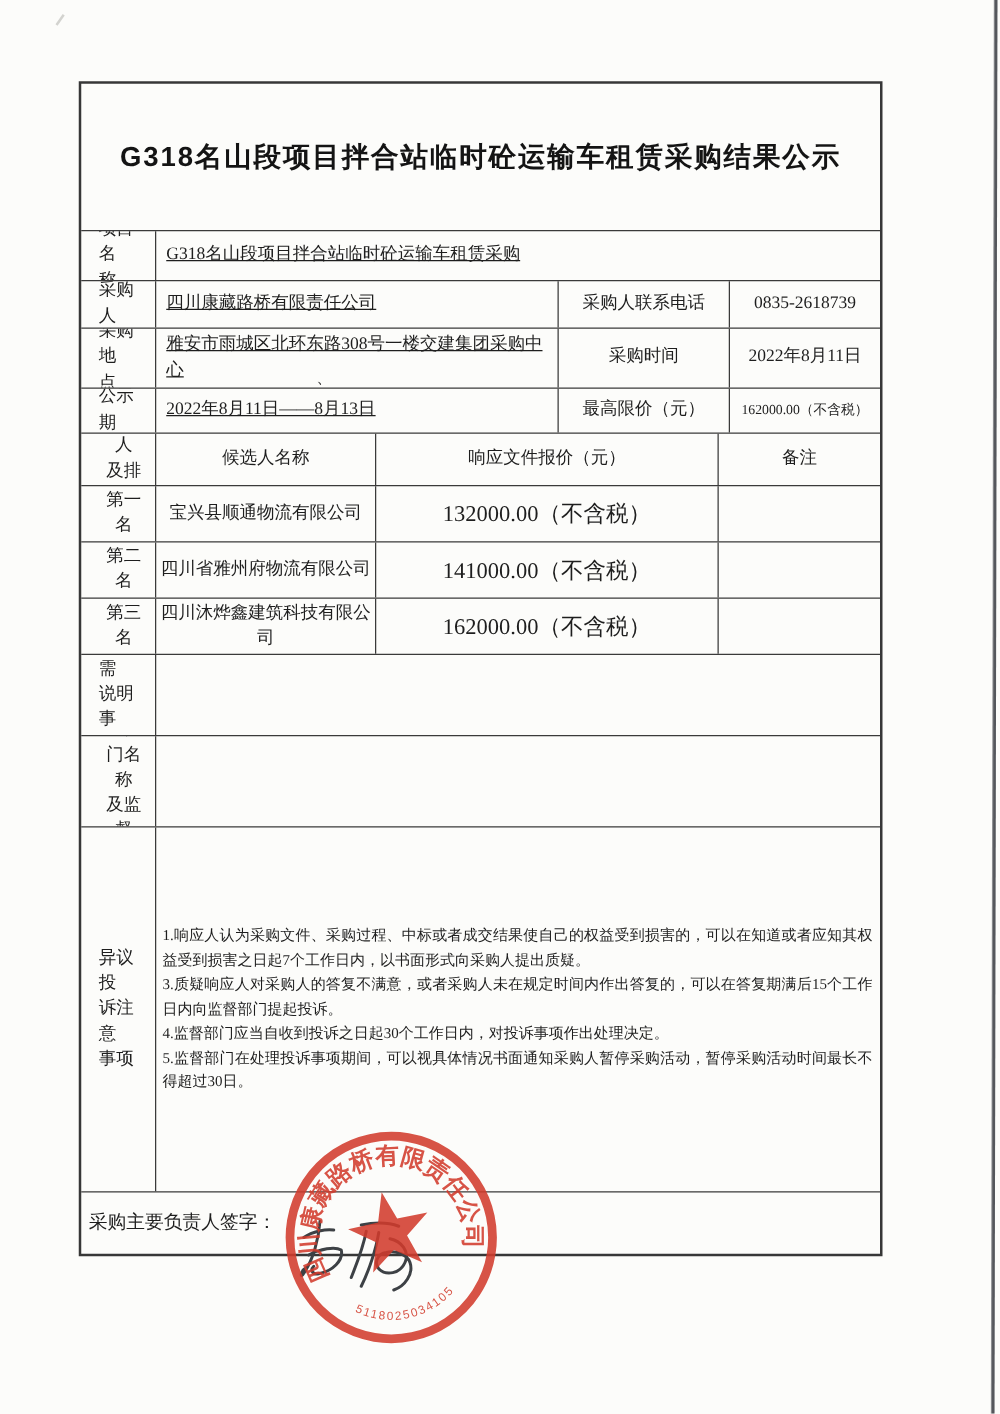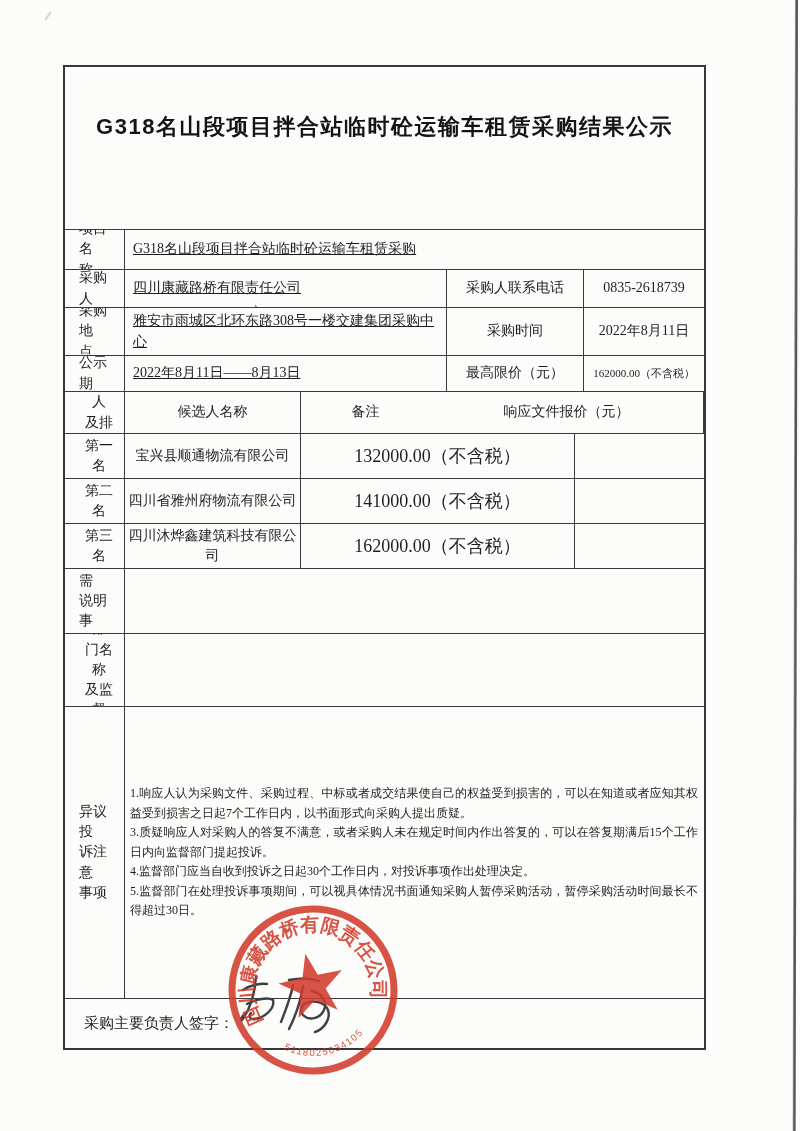--- a/index.html
+++ b/index.html
@@ -30,21 +30,21 @@
   .cell{
     border-right:1.5px solid #3a3a3a;box-sizing:border-box;
     display:flex;align-items:center;overflow:hidden;
     font-size:14px;line-height:1.45;
   }
   .cell.endc{border-right:none;}
   .lab{width:60px;flex:0 0 60px;padding:2px 5px 2px 14px;white-space:pre-line;}
   .ctr{justify-content:center;text-align:center;}
   .pad{padding:2px 8px;text-decoration:underline;}
   .title-row{height:117px;border-bottom:1.5px solid #3a3a3a;
-    display:flex;justify-content:center;margin-top:45px;}
+    display:flex;align-items:center;justify-content:center;}
   .title-text{
     font-family:"Liberation Sans","DejaVu Sans",sans-serif;
     font-weight:700;font-size:22px;letter-spacing:1.5px;color:#141414;
   }
   .h-project{height:40px;}
   .h-purchaser{height:38px;}
   .h-location{height:48px;}
   .h-period{height:36px;}
   .h-chead{height:42px;}
   .h-cand{height:45px;}
@@ -59,21 +59,21 @@
   .w-price{width:274px;flex:0 0 274px;}
   .w-remark{flex:1;}
   .small{font-size:11px;}
   .price-txt{font-size:18px;}
   .superv-right{flex:1;display:flex;flex-direction:column;}
   .superv-sub{flex:1;display:flex;align-items:center;justify-content:center;
     border-bottom:1.5px solid #3a3a3a;box-sizing:border-box;}
   .superv-sub.last{border-bottom:none;}
   .notice-body{padding:4px 6px 4px 5px;font-size:12px;line-height:19.5px;}
   .notice-body div{text-align:justify;}
-  .sign-cell{font-size:15px;padding-left:19px;}
+  .sign-cell{font-size:15px;padding-left:6px;}
   
   .stray-mark{position:absolute;left:253px;top:293px;font-size:13px;color:#2b2b2b;}
   
   .seal{position:absolute;left:222px;top:899px;width:182px;height:182px;
     transform:rotate(-12deg);opacity:.87;pointer-events:none;}
   .handsign{position:absolute;left:236px;top:972px;width:112px;height:64px;
     pointer-events:none;}
 </style>
 </head>
 <body>
@@ -112,22 +112,22 @@
     <div class="cell lab">公示期</div>
     <div class="cell w-val pad">2022年8月11日——8月13日</div>
     <div class="cell w-lab2 ctr">最高限价（元）</div>
     <div class="cell endc w-val2 ctr small">162000.00（不含税）</div>
   </div>
 
   <div class="row h-chead">
     <div class="cell lab ctr" style="white-space:pre-line">候选人
 及排序</div>
     <div class="cell w-name ctr">候选人名称</div>
+    <div class="cell w-price ctr">响应文件报价（元）</div>
     <div class="cell endc w-remark ctr">备注</div>
-    <div class="cell w-price ctr">响应文件报价（元）</div>
   </div>
 
   <div class="row h-cand">
     <div class="cell lab ctr">第一名</div>
     <div class="cell w-name ctr">宝兴县顺通物流有限公司</div>
     <div class="cell w-price ctr price-txt">132000.00（不含税）</div>
     <div class="cell endc w-remark"></div>
   </div>
   <div class="row h-cand">
     <div class="cell lab ctr">第二名</div>

